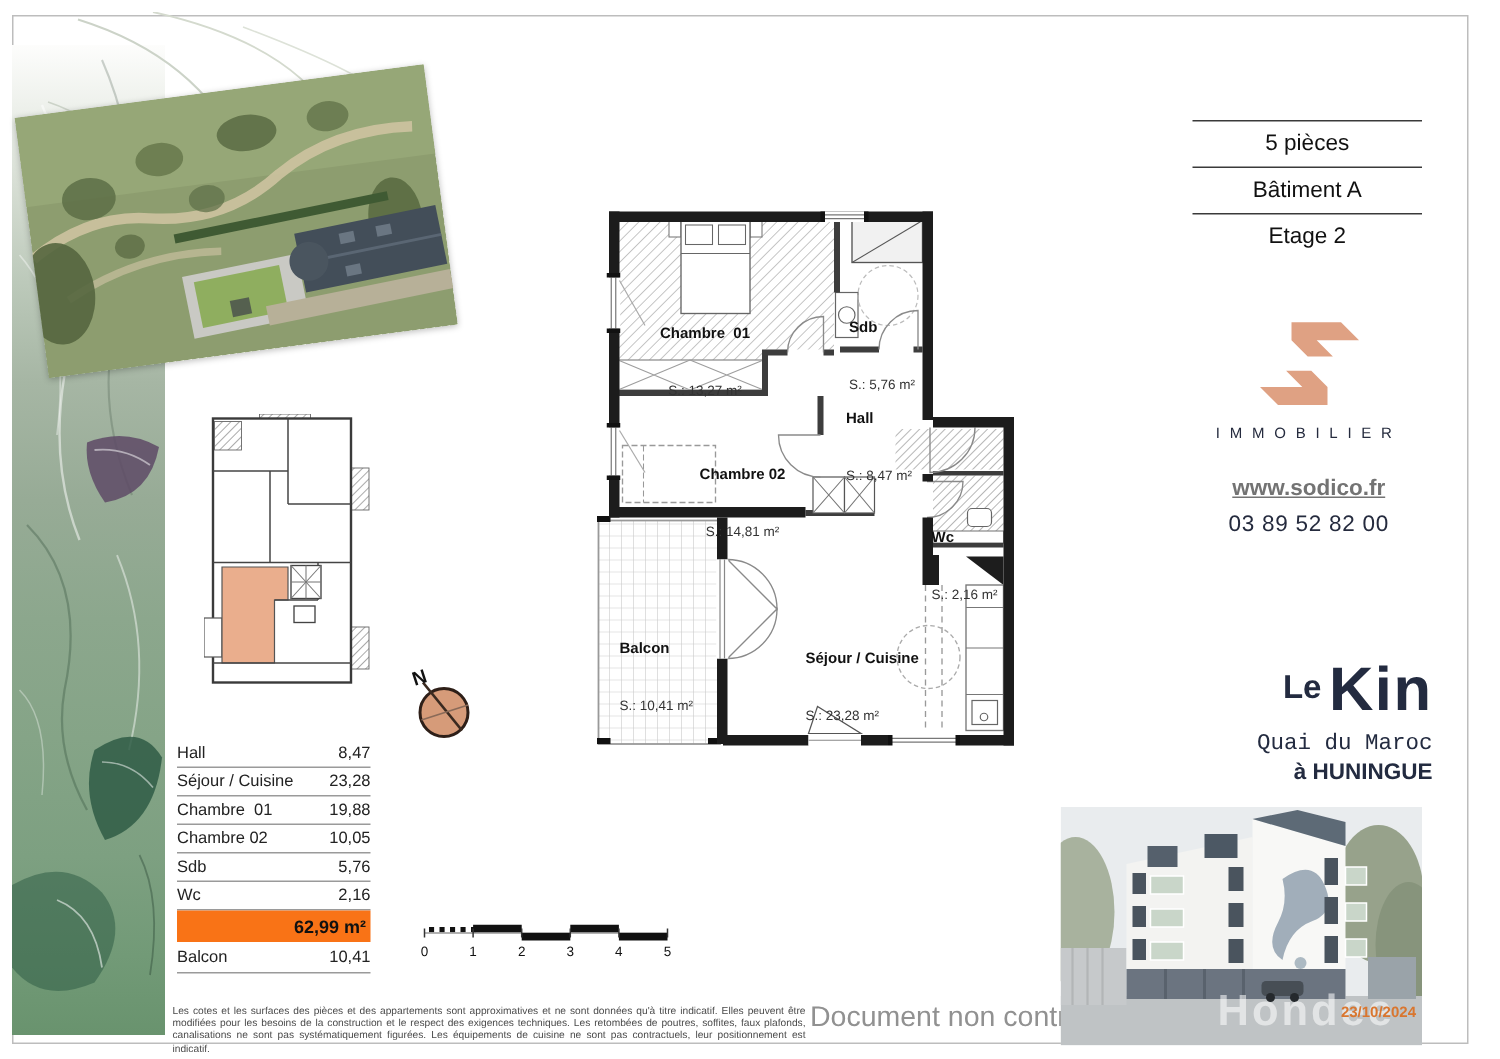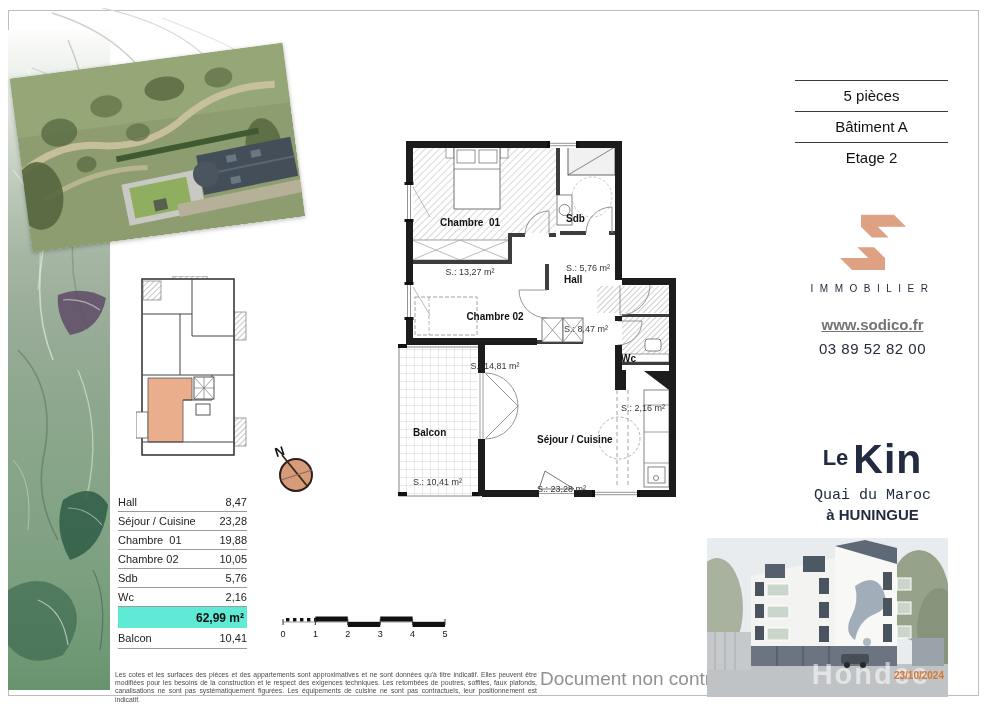--- a/index.html
+++ b/index.html
@@ -22,40 +22,40 @@
   .hdr .hline{border-top:1px solid #3a3a3a;height:0;}
   .hdr .hitem{text-align:center;font-size:15px;padding:6px 0 7px 0;color:#111;}
   
   .sodico{left:795px;top:210px;width:155px;text-align:center;}
   .sodico .glyph{margin:0 auto;}
   .sodico .nm{font-size:19px;font-weight:bold;letter-spacing:5px;color:#252b3e;margin-top:8px;}
   .sodico .sub{font-size:10px;letter-spacing:6.5px;color:#252b3e;margin-top:3px;}
   .sodico .web{font-size:15px;font-weight:bold;color:#737373;margin-top:22px;text-decoration:underline;}
   .sodico .tel{font-size:15px;font-weight:normal;color:#252b3e;margin-top:7px;letter-spacing:.5px;}
   
-  .resi{left:790px;top:436px;width:165px;text-align:center;color:#232b40;}
+  .resi{left:790px;top:436px;width:165px;text-align:right;color:#232b40;}
   .resi .l1 .p{font-size:22px;font-weight:bold;vertical-align:8px;margin-right:5px;}
   .resi .l1 .n{font-size:41px;font-weight:800;letter-spacing:1px;}
   .resi .a1{font-size:15px;margin-top:4px;font-family:Liberation Mono, monospace;}
   .resi .a2{font-size:15px;font-weight:bold;margin-top:2px;}
   
   .keyplan{left:136px;top:276px;}
   .compass{left:272px;top:442px;}
   .scalebar{left:278px;top:606px;}
   
   .plan{left:398px;top:133px;}
   .rlbl{position:absolute;line-height:12px;white-space:pre;}
   .rlbl .rn{font-weight:bold;font-size:10px;color:#111;}
-  .rlbl .ra{font-size:9px;color:#333;margin-top:13px;}
+  .rlbl .ra{font-size:9px;color:#333;margin-top:1px;}
   .center{text-align:center;}
   
   .areas{left:118px;top:493px;width:129px;font-size:11px;color:#222;}
   .arow{display:flex;justify-content:space-between;align-items:center;height:18px;border-bottom:1px solid #9a9a9a;white-space:pre;}
   .arow .v{text-align:right;}
-  .total{display:flex;justify-content:flex-end;align-items:center;height:21px;background:#5eead4;font-weight:bold;font-size:12px;color:#111;padding-right:3px;}
+  .total{display:flex;justify-content:flex-end;align-items:center;height:21px;background:#f97316;font-weight:bold;font-size:12px;color:#111;padding-right:3px;}
   .balc{display:flex;justify-content:space-between;align-items:center;height:20px;border-bottom:1px solid #9a9a9a;}
   
   .disc{left:115px;top:671px;width:422px;font-size:6.8px;line-height:8.2px;color:#4a4a4a;text-align:justify;}
   .notice{left:540px;top:668px;font-size:19px;color:#919191;}
   
   .render{left:707px;top:538px;width:241px;height:159px;overflow:hidden;}
   .render .wm{position:absolute;right:18px;bottom:6px;font-size:29px;font-weight:bold;
     color:rgba(255,255,255,.55);letter-spacing:2px;}
   .render .dt{position:absolute;right:4px;bottom:16px;font-size:10px;font-weight:bold;color:#d9762f;}
 </style>

